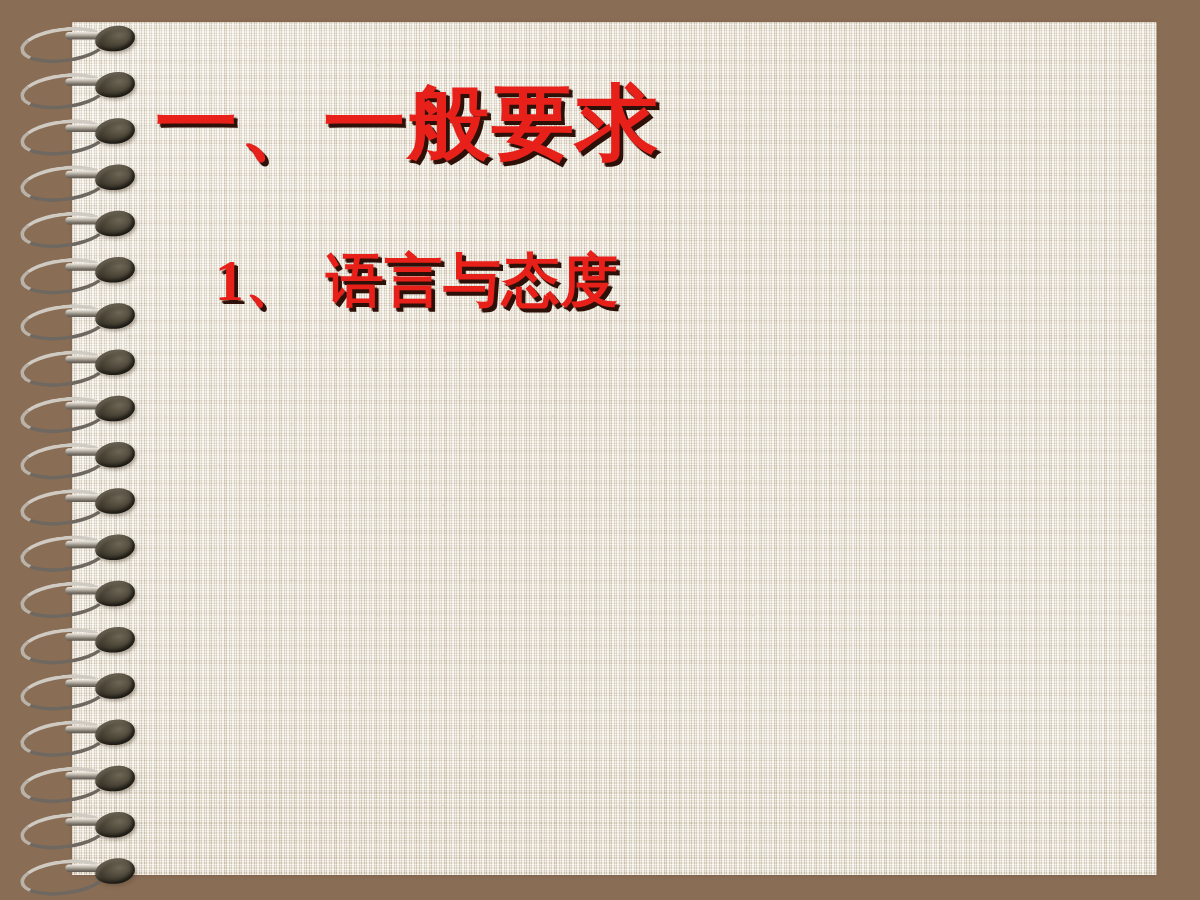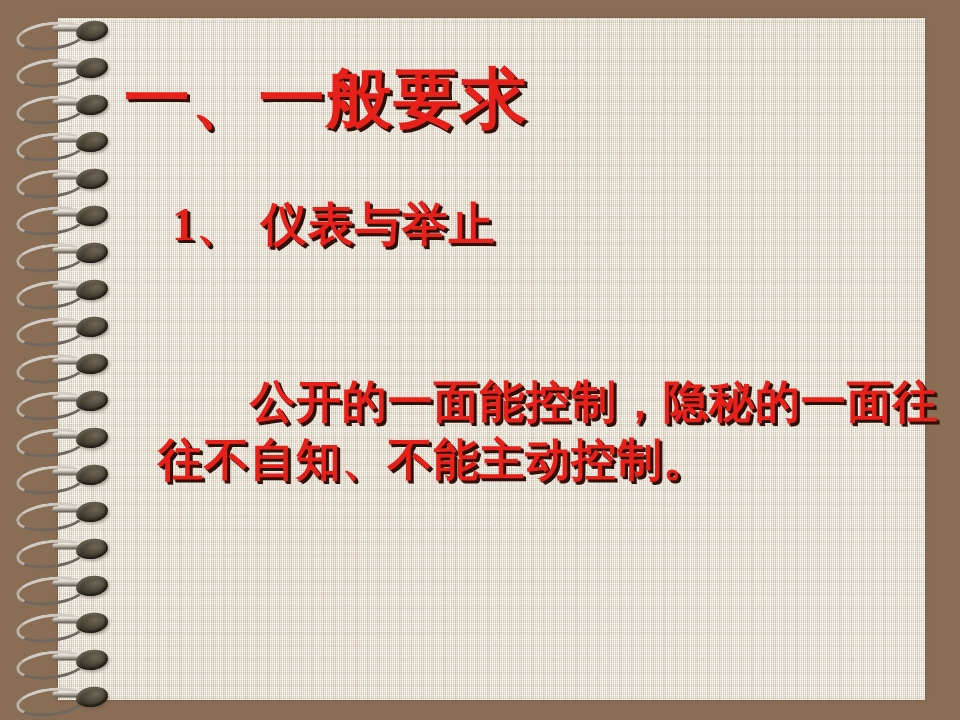--- a/index.html
+++ b/index.html
@@ -221,20 +221,19 @@
       <div class="hole" style="top: 650px;"></div>
       <div class="ring" style="top: 688px;"></div>
       <div class="hole" style="top: 687px;"></div>
     </div>
 
   <div class="content">
 
     <div class="cjk title">一、一般要求</div>
 
     <div class="cjk item item-1">
-      <span class="num">1、</span><span class="item-gap"></span><span>仪表与举止</span>
+      <span class="num">1、</span><span class="item-gap"></span><span>语言与态度</span>
     </div>
 
 
-    <div class="cjk para">公开的一面能控制，隐秘的一面往往不自知、不能主动控制。</div>
 
   </div>
 </div>
 
 </body></html>

